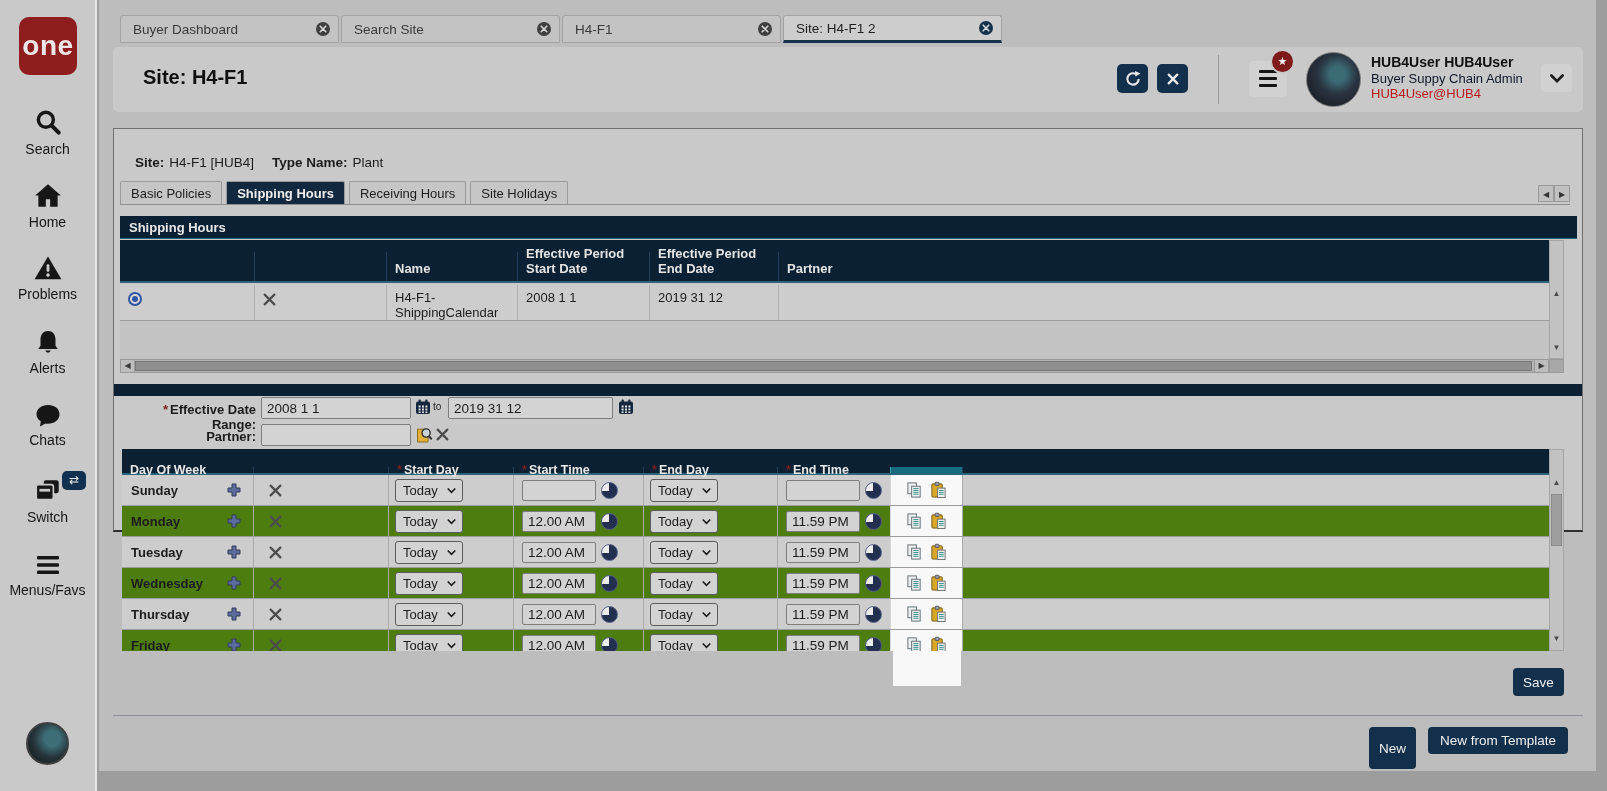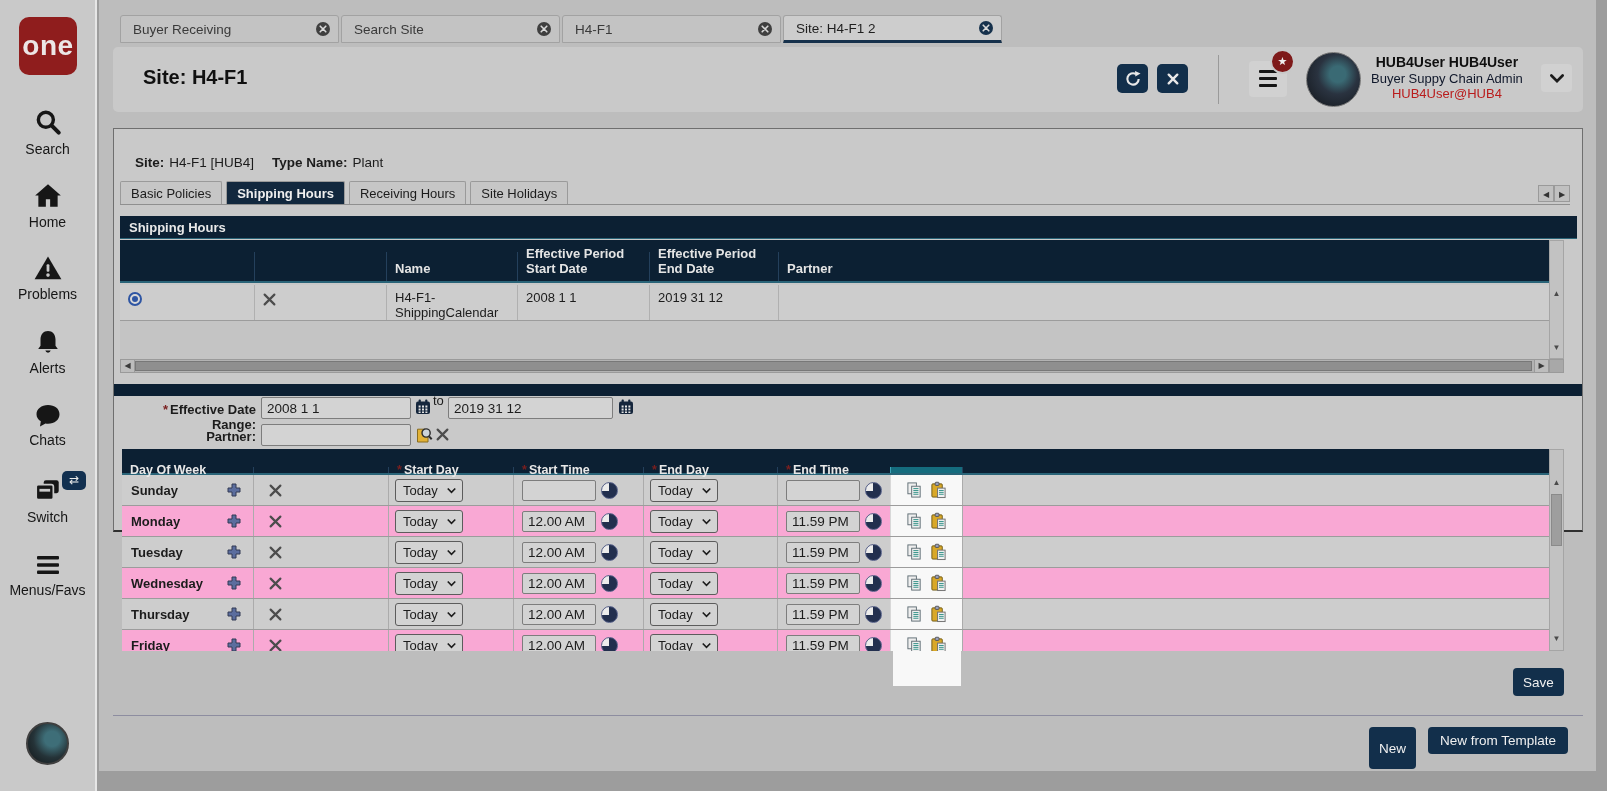--- a/index.html
+++ b/index.html
@@ -29,21 +29,21 @@
   .page-title{position:absolute;left:30px;top:19px;font-size:20px;font-weight:700;color:#101010;}
   .hdr-btn{position:absolute;width:31px;height:29px;background:#122f4b;border-radius:5px;display:flex;align-items:center;justify-content:center;cursor:pointer;}
   .btn-refresh{left:1004px;top:17px;}
   .btn-close{left:1044px;top:17px;}
   .hdr-divider{position:absolute;left:1105px;top:8px;width:1px;height:49px;background:#9a9a9a;}
   .hamburger-wrap{position:absolute;left:1136px;top:14px;width:38px;height:36px;background:#d1d1d1;border-radius:4px;cursor:pointer;}
   .hamburger-wrap .bar{position:absolute;left:10px;width:18px;height:3.4px;background:#141414;border-radius:1px;}
   .bar1{top:9px}.bar2{top:16px}.bar3{top:23px}
   .star-badge{position:absolute;left:1157px;top:2px;width:21px;height:21px;background:#7e1a1a;border:2px solid #c9c9c9;border-radius:50%;color:#efefef;font-size:11px;text-align:center;line-height:20px;box-sizing:content-box;}
   .avatar{position:absolute;left:1193px;top:5px;width:53px;height:53px;border-radius:50%;border:1px solid #777;background:radial-gradient(circle at 58% 40%,#3a6a74 0 18%,#2a3340 45%,#121519 100%);cursor:pointer;}
-  .user-block{position:absolute;left:1258px;top:8px;line-height:15.5px;cursor:pointer;text-align:center;}
+  .user-block{position:absolute;left:1258px;top:8px;line-height:15.5px;cursor:pointer;}
   .user-name{font-weight:700;font-size:14px;color:#0f0f0f;}
   .user-role{font-size:13px;color:#0f172a;}
   .user-org{font-size:13px;color:#b91c1c;}
   .chevron-btn{position:absolute;left:1428px;top:17px;width:31px;height:28px;background:#d1d1d1;border-radius:4px;display:flex;align-items:center;justify-content:center;cursor:pointer;}
   
   .content-card{position:absolute;left:14px;top:128px;width:1470px;height:404px;background:#c9c9c9;border:1px solid #6f6f6f;border-bottom:2px solid #2f2f2f;box-sizing:border-box;}
   .site-info{position:absolute;left:21px;top:26px;font-size:13.5px;}
   .site-info .b{font-weight:700;}
   .site-info .v{margin-left:5px;margin-right:18px;}
   .detail-tabs{position:absolute;left:6px;top:52px;width:1450px;height:23px;border-bottom:1px solid #8f8f8f;display:flex;gap:4px;align-items:flex-end;}
@@ -72,36 +72,36 @@
   .hs-right{right:0;border-left:1px solid #9a9a9a;}
   .hs-thumb{position:absolute;left:14px;right:16px;top:1px;height:10px;background:#8f8f8f;border:1px solid #787878;box-sizing:border-box;cursor:grab;}
   .section-divider{position:absolute;left:0;top:255px;width:1468px;height:12px;background:#0c2033;}
   
   .frm-label{position:absolute;width:140px;text-align:right;font-weight:700;font-size:13px;}
   .req{color:#7a1f1f;margin-right:2px;font-weight:700;}
   .txt-inp{background:#d3d3d3;border:1px solid #7d7d7d;border-radius:2px;font-size:13.5px;font-family:"Liberation Sans",sans-serif;padding:0 5px;box-sizing:border-box;color:#1c1c1c;}
   .lab-eff{left:2px;top:273px;}
   .inp-date1{position:absolute;left:147px;top:268px;width:150px;height:22px;}
   .cal1{position:absolute;left:301px;top:270px;}
-  .to-label{position:absolute;left:319px;top:264px;font-size:13px;}
+  .to-label{position:absolute;left:319px;top:272px;font-size:10px;}
   .inp-date2{position:absolute;left:334px;top:268px;width:165px;height:22px;}
   .cal2{position:absolute;left:504px;top:270px;}
   .lab-partner{left:2px;top:300px;}
   .inp-partner{position:absolute;left:147px;top:295px;width:150px;height:22px;}
   .lookup{position:absolute;left:301px;top:297px;cursor:pointer;}
   .partner-clear{position:absolute;left:322px;top:299px;cursor:pointer;}
   
   .daytable{position:absolute;left:8px;top:320px;width:1427px;height:202px;overflow:hidden;background:#c6c6c6;}
   .dt-header{height:26px;background:#0c2033;border-bottom:2px solid #2a6478;display:flex;color:#e8e8e8;font-weight:700;font-size:12.5px;box-sizing:border-box;}
   .dthc{display:flex;align-items:center;padding:0 8px;box-sizing:border-box;border-left:1px solid #24405c;margin-top:18px;}
   .dthc:first-child{border-left:none;}
   .c1{width:131px}.c2{width:135px}.c3{width:125px}.c4{width:130px}.c5{width:134px}.c6{width:113px}.c7{width:72px}.c8{flex:1}
   .dthc.teal{background:#156c7e;border-left:1px solid #3fa3b5;border-right:18px solid #156c7e;}
   .dt-row{height:31px;display:flex;border-bottom:1px solid #9c9c9c;box-sizing:border-box;background:#cdcdcd;}
-  .dt-row.alt{background:#f9a8d4;}
+  .dt-row.alt{background:#4d7c0f;}
   .dtc{display:flex;align-items:center;box-sizing:border-box;border-left:1px solid #ababab;height:100%;}
   .dtc:first-child{border-left:none;}
   .day-name{font-weight:700;padding-left:9px;flex:1;font-size:13px;}
   .plus-wrap{margin-right:12px;cursor:pointer;}
   .delx{margin-left:15px;cursor:pointer;}
   .sel{width:68px;height:23px;background:#d3d3d3;border:1px solid #5c5c5c;border-radius:3px;display:flex;align-items:center;padding:0 6px 0 7px;font-size:13px;margin-left:6px;box-sizing:border-box;cursor:pointer;}
   .sel .chev{margin-left:auto;}
   .time-inp{width:74px;height:21px;margin-left:8px;}
   .clock{width:17px;height:17px;margin-left:5px;border-radius:50%;background:conic-gradient(#222f4e 0 270deg,#ececec 270deg 360deg);border:1px solid #555f88;box-sizing:border-box;cursor:pointer;flex:0 0 auto;}
   .actions-cell{width:72px;background:#f8f8f8;justify-content:center;gap:7px;border-left:1px solid #d8d8d8;cursor:pointer;}
@@ -195,21 +195,21 @@
       <div class="nav-label">Menus/Favs</div>
     </div>
 
     <div class="bottom-avatar"></div>
   </div>
 
   <div class="main">
 
     <div class="tabstrip" id="tabstrip">
         <div class="wtab">
-    <span class="lbl">Buyer Receiving</span>
+    <span class="lbl">Buyer Dashboard</span>
     <span class="tab-close">
       <svg width="8" height="8" viewBox="0 0 10 10">
               <path d="M1.5 1.5 8.5 8.5 M8.5 1.5 1.5 8.5" stroke="#d8d8d8" stroke-width="2" stroke-linecap="round"></path>
             </svg>
     </span>
   </div>
         <div class="wtab">
     <span class="lbl">Search Site</span>
     <span class="tab-close">
       <svg width="8" height="8" viewBox="0 0 10 10">

